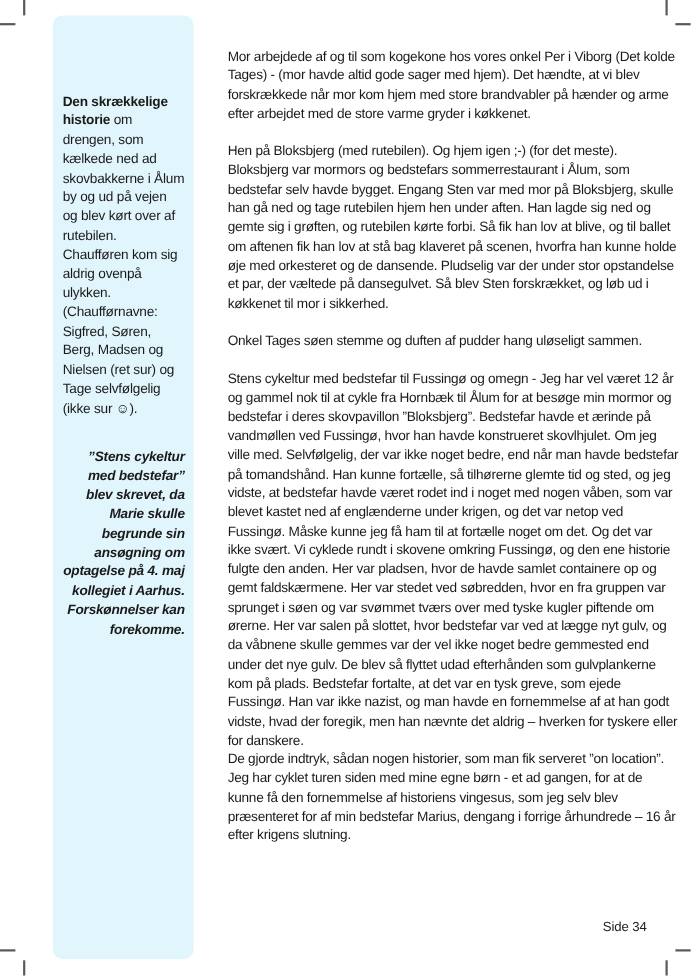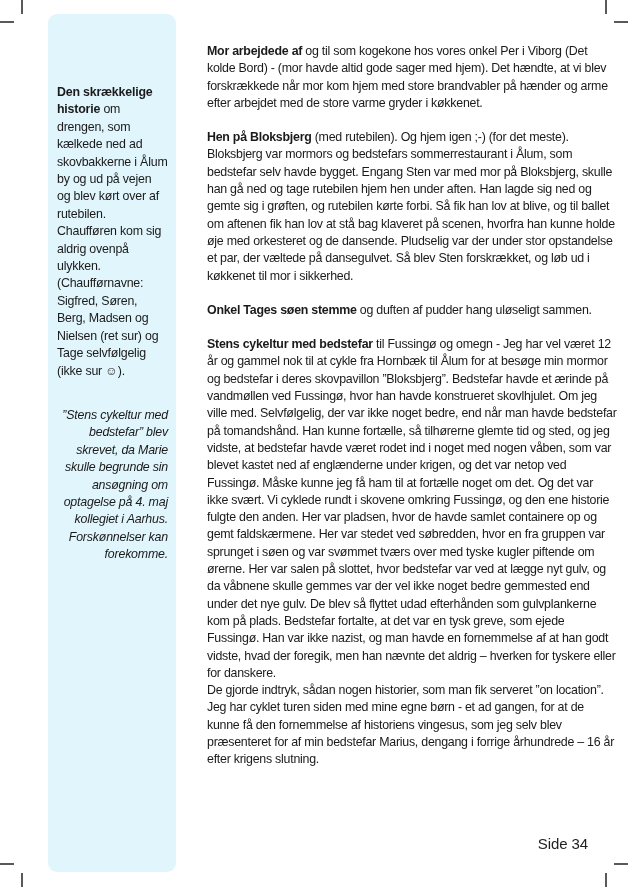--- a/index.html
+++ b/index.html
@@ -29,21 +29,21 @@
     border-radius: 9px;
   }
   .note {
     position: absolute;
     left: 9px; right: 8px;
     font-size: 12.4px;
     line-height: 17.4px;
     letter-spacing: -0.2px;
   }
   .note-1 { top: 70px; text-align: left; }
-  .note-2 { top: 393px; text-align: right; font-style: italic; }
+  .note-2 { top: 393px; text-align: right; font-style: italic; font-weight: bold; }
   .note b { font-weight: bold; }
 
   
   .main {
     position: absolute;
     left: 207px; top: 43px;
     width: 410px;
   }
   .chapter-title {
     font-size: 19px;
@@ -52,26 +52,26 @@
     letter-spacing: -0.2px;
   }
   .para {
     margin: 0 0 17px 0;
     font-size: 12.4px;
     line-height: 17.3px;
     letter-spacing: -0.25px;
     text-align: left;
   }
   .para.tight { margin-bottom: 0; }
-  .para b { font-weight: bold; }
+  .para b { font-weight: normal; }
 
   .footer {
     position: absolute;
     right: 40px; top: 835px;
-    font-size: 15px;
+    font-size: 12px;
     letter-spacing: -0.1px;
     color: #222222;
   }
 </style>
 </head>
 <body>
 
 <div>
 
   <div class="crop v tl-v"></div>
@@ -88,21 +88,21 @@
       <b>Den skrækkelige historie</b><span> om drengen, som kælkede ned ad skovbakkerne i Ålum by og ud på vejen og blev kørt over af rutebilen. Chaufføren kom sig aldrig ovenpå ulykken. (Chaufførnavne: Sigfred, Søren, Berg, Madsen og Nielsen (ret sur) og Tage selvfølgelig (ikke sur ☺).</span>
     </div>
     <div class="note note-2">
       <span>”Stens cykeltur med bedstefar” blev skrevet, da Marie skulle begrunde sin ansøgning om optagelse på 4. maj kollegiet i Aarhus. Forskønnelser kan forekomme.</span>
     </div>
   </aside>
 
   <main class="main">
 
     <p class="para">
-      <b>Mor arbejdede af</b><span> og til som kogekone hos vores onkel Per i Viborg (Det kolde Bord) - (mor havde altid gode sager med hjem). Det hændte, at vi blev forskrækkede når mor kom hjem med store brandvabler på hænder og arme efter arbejdet med de store varme gryder i køkkenet.</span>
+      <b>Mor arbejdede af</b><span> og til som kogekone hos vores onkel Per i Viborg (Det kolde Tages) - (mor havde altid gode sager med hjem). Det hændte, at vi blev forskrækkede når mor kom hjem med store brandvabler på hænder og arme efter arbejdet med de store varme gryder i køkkenet.</span>
     </p>
 
     <p class="para">
       <b>Hen på Bloksbjerg</b><span> (med rutebilen). Og hjem igen ;-) (for det meste). Bloksbjerg var mormors og bedstefars sommerrestaurant i Ålum, som bedstefar selv havde bygget.  Engang Sten var med mor på Bloksbjerg, skulle han gå ned og tage rutebilen hjem hen under aften. Han lagde sig ned og gemte sig i grøften, og rutebilen kørte forbi. Så fik han lov at blive, og til ballet om aftenen fik han lov at stå bag klaveret på scenen, hvorfra han kunne holde øje med orkesteret og de dansende. Pludselig var der under stor opstandelse et par, der væltede på dansegulvet. Så blev Sten forskrækket, og løb ud i køkkenet til mor i sikkerhed.</span>
     </p>
 
     <p class="para">
       <b>Onkel Tages søen stemme</b><span> og duften af pudder hang uløseligt sammen.</span>
     </p>
 

